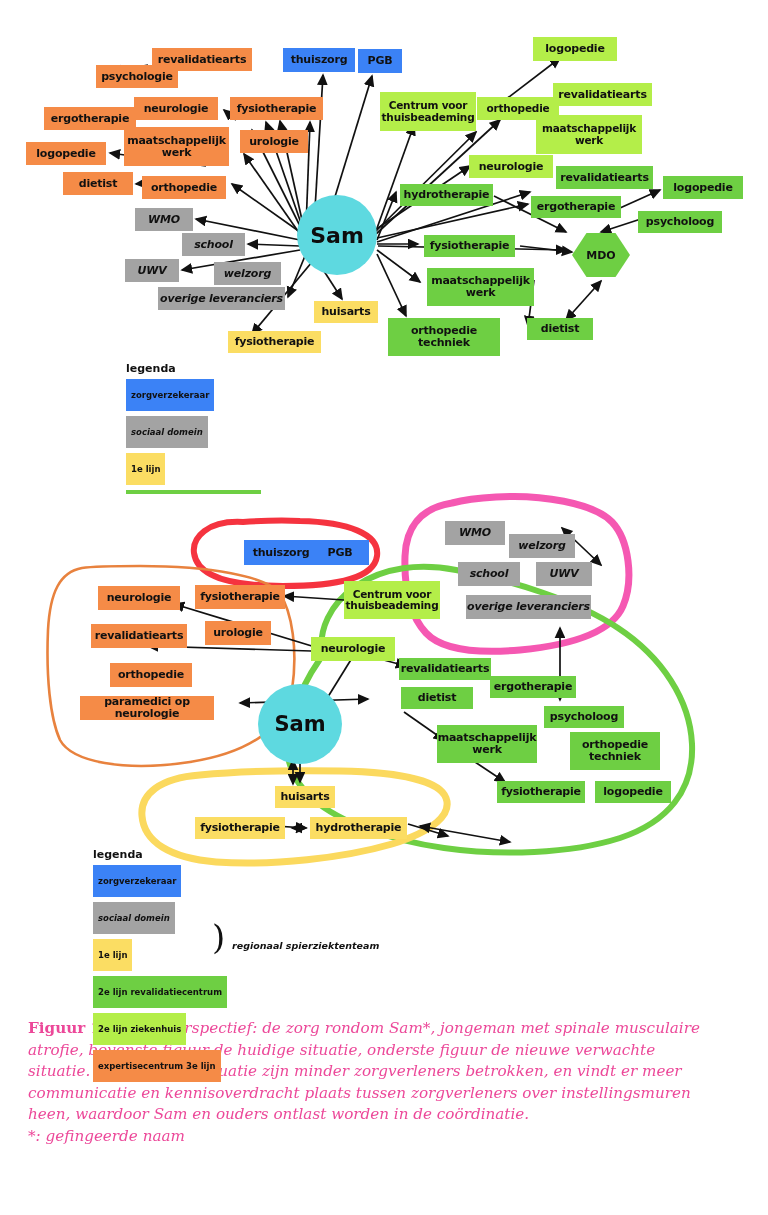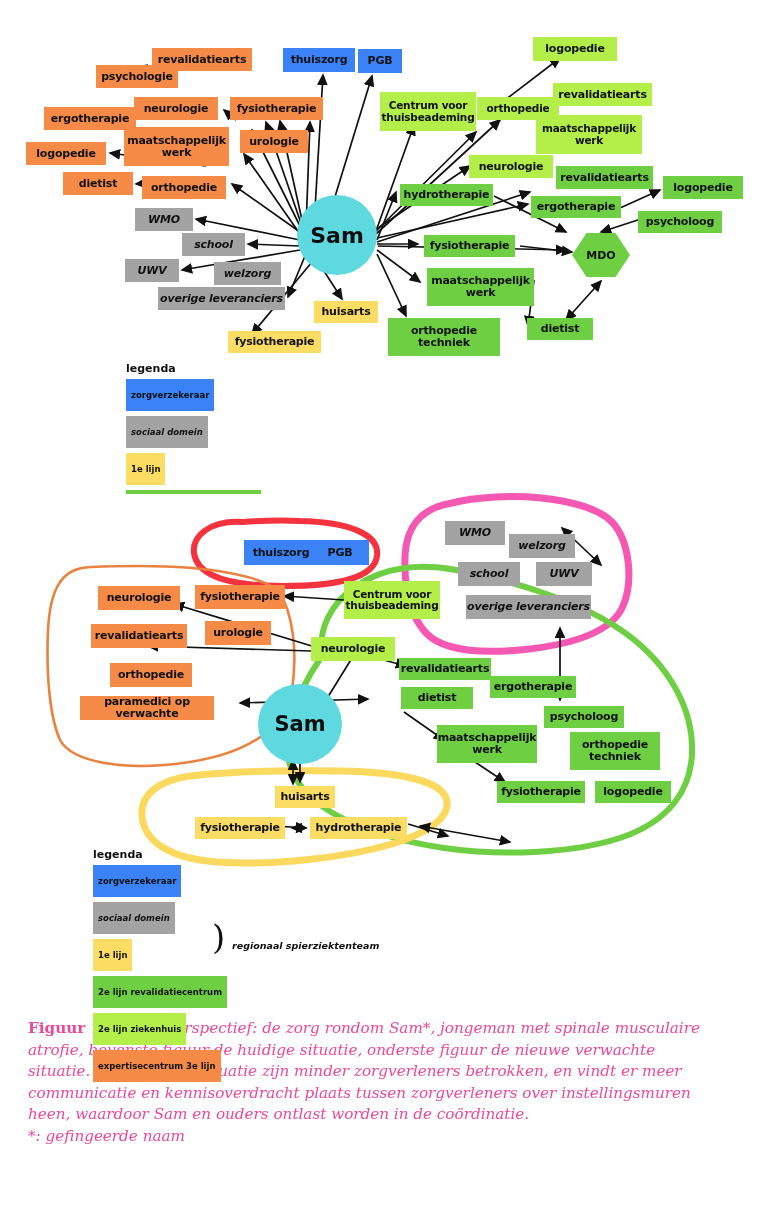--- a/index.html
+++ b/index.html
@@ -347,21 +347,21 @@
       <div class="node c-orange" style="left: 110px; top: 663px; width: 82px; height: 24px; font-size: 11px;">
         <span>orthopedie</span>
       </div>
       <div class="node c-green" style="left: 490px; top: 676px; width: 86px; height: 22px; font-size: 11px;">
         <span>ergotherapie</span>
       </div>
       <div class="node c-green" style="left: 401px; top: 687px; width: 72px; height: 22px; font-size: 11px;">
         <span>dietist</span>
       </div>
       <div class="node c-orange" style="left: 80px; top: 696px; width: 134px; height: 24px; font-size: 11px;">
-        <span>paramedici op verwachte</span>
+        <span>paramedici op neurologie</span>
       </div>
       <div class="node c-green" style="left: 544px; top: 706px; width: 80px; height: 22px; font-size: 11px;">
         <span>psycholoog</span>
       </div>
       <div class="node c-green" style="left: 437px; top: 725px; width: 100px; height: 38px; font-size: 11px;">
         <span>maatschappelijk werk</span>
       </div>
       <div class="node c-green" style="left: 570px; top: 732px; width: 90px; height: 38px; font-size: 11px;">
         <span>orthopedie techniek</span>
       </div>

